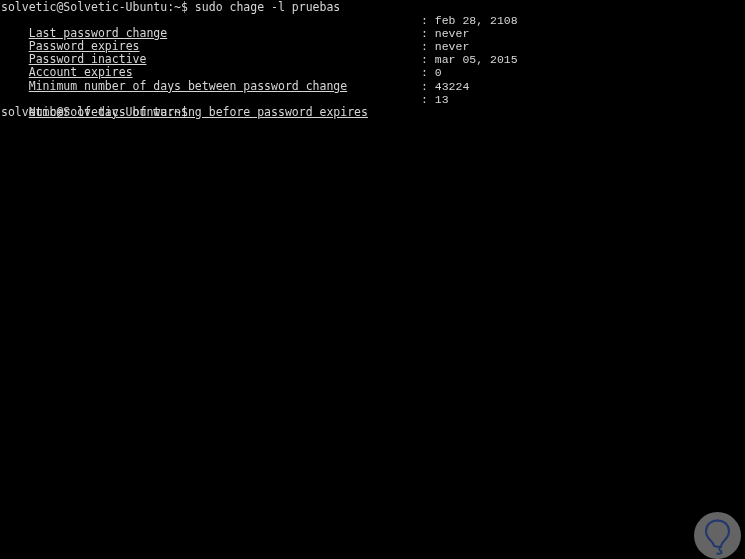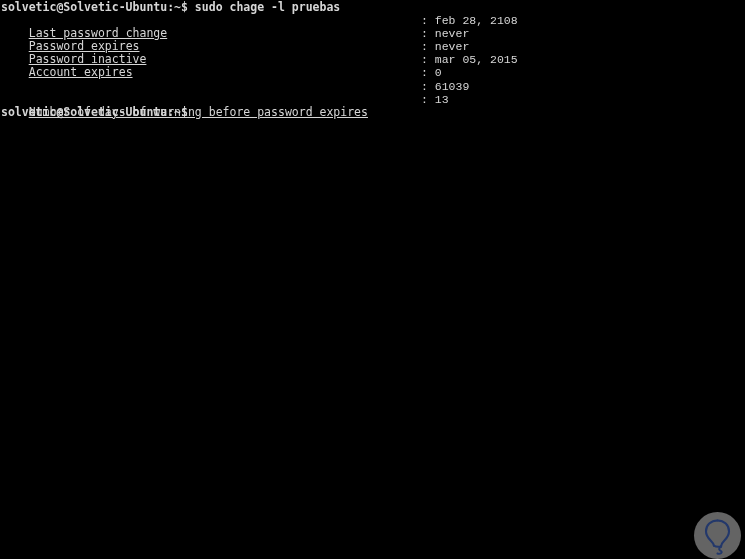--- a/index.html
+++ b/index.html
@@ -58,21 +58,20 @@
   .row .val {
     position: absolute;
     left: 420px;
     top: 0;
     white-space: pre;
     font-family: Liberation Mono, monospace;
   }
 
   .prompt-line, .cmd-line {
     white-space: pre;
-    font-weight: bold;
   }
 
   
   #watermark {
     position: absolute;
     left: 694px;
     top: 512px;
     width: 47px;
     height: 47px;
     pointer-events: none;
@@ -114,25 +113,26 @@
     <span class="label">Password inactive</span>
     <span class="val"><span>:</span> <span>never</span></span>
   </div>
 
   <div class="line row">
     <span class="label">Account expires</span>
     <span class="val"><span>:</span> <span>mar 05, 2015</span></span>
   </div>
 
   <div class="line row">
+    <span class="label">Minimum number of days between password change</span>
     <span class="val"><span>:</span> <span>0</span></span>
   </div>
 
   <div class="line row">
-    <span class="val"><span>:</span> <span>61039</span></span>
+    <span class="val"><span>:</span> <span>43224</span></span>
   </div>
 
   <div class="line row">
     <span class="label">Number of days of warning before password expires</span>
     <span class="val"><span>:</span> <span>13</span></span>
   </div>
 
   <div class="line prompt-line"><span class="line-inner">solvetic@Solvetic-Ubuntu:~$</span></div>
 
 </div>

